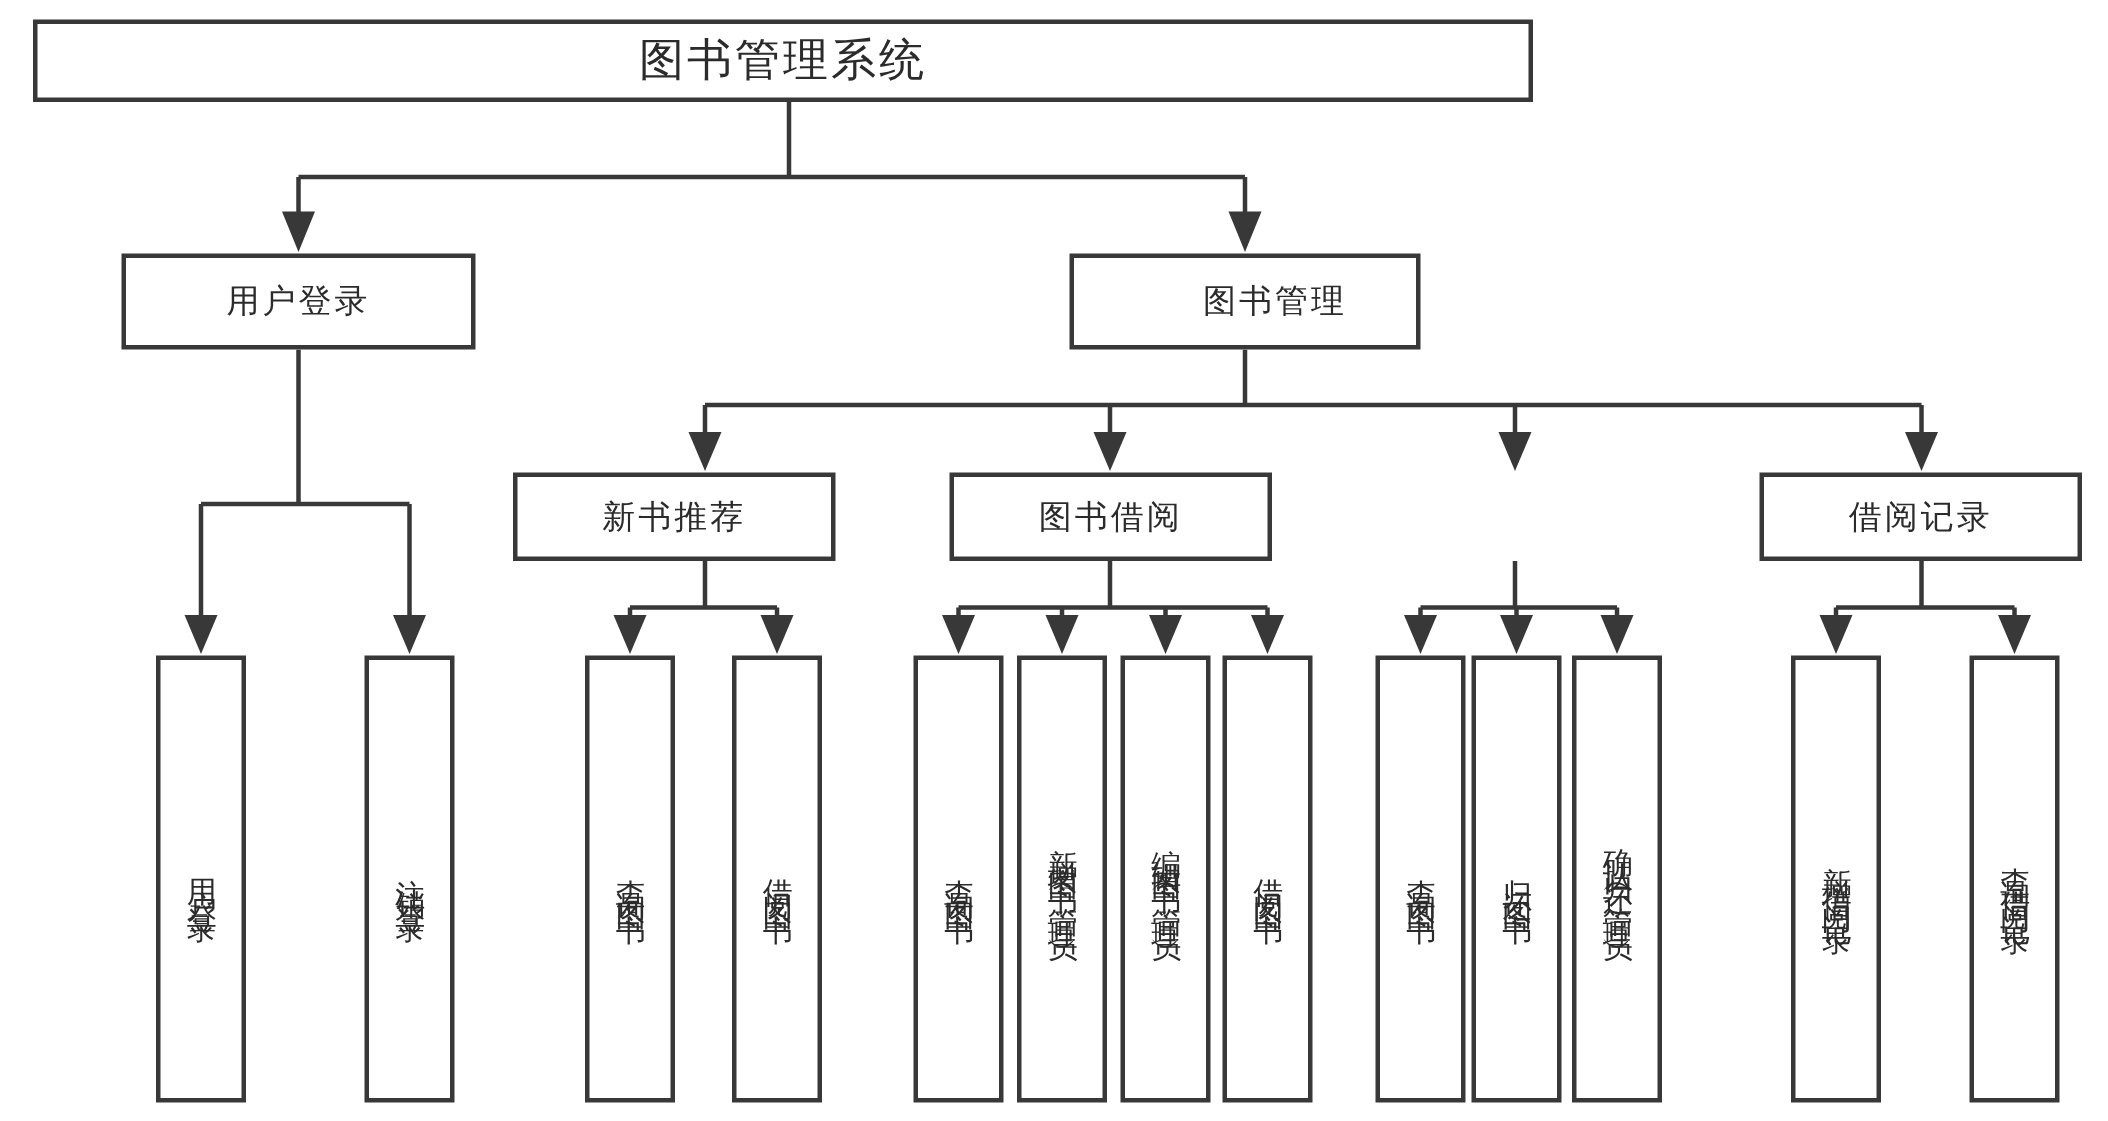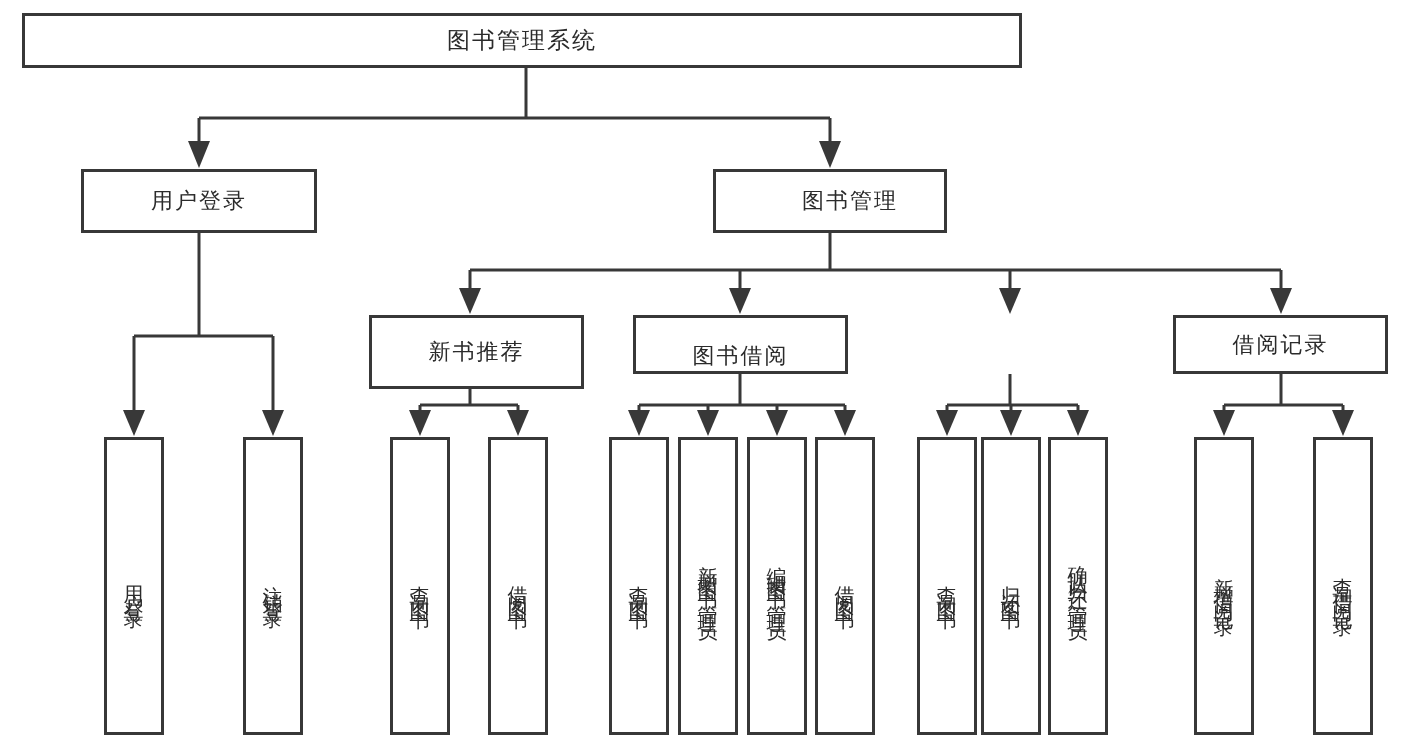--- a/index.html
+++ b/index.html
@@ -9,21 +9,21 @@
   }
   .connectors{position:absolute;left:0;top:0;width:1405px;height:747px;}
   .connectors path{stroke:#383838;stroke-width:3;fill:none;}
   .connectors polygon{fill:#383838;stroke:none;}
   .node{
     position:absolute;background:#ffffff;border:3px solid #383838;
     display:flex;align-items:center;justify-content:center;
     color:#2b2b2b;box-sizing:border-box;
   }
   .node.h{font-size:22px;letter-spacing:2px;}
-  .node.root{font-size:23px;letter-spacing:2px;}
+  .node.root{font-size:30px;letter-spacing:2px;}
   .node.v{font-size:20px;}
   .node.v .vtext{
     writing-mode:vertical-rl;text-orientation:mixed;
     letter-spacing:8px;line-height:1;white-space:nowrap;
   }
   .watermark{
     position:absolute;left:1183px;top:716px;width:215px;
     font-size:21px;color:#9a9a9a;letter-spacing:0.5px;white-space:nowrap;
   }
 </style>
@@ -72,24 +72,24 @@
     <span>图书管理系统</span>
   </div>
 
   <div class="node h" style="left:81px;top:169px;width:236px;height:64px;">
     <span>用户登录</span>
   </div>
   <div class="node h" style="left:713px;top:169px;width:234px;height:64px;padding-left:40px;">
     <span>图书管理</span>
   </div>
 
-  <div class="node h" style="left:369px;top:315px;width:215px;height:74px;">
+  <div class="node h" style="left:342px;top:315px;width:215px;height:59px;">
     <span>新书推荐</span>
   </div>
-  <div class="node h" style="left:633px;top:315px;width:215px;height:59px;align-items:flex-end;">
+  <div class="node h" style="left:633px;top:315px;width:215px;height:59px;">
     <span>图书借阅</span>
   </div>
   <div class="node h" style="left:1173px;top:315px;width:215px;height:59px;">
     <span>借阅记录</span>
   </div>
 
   <div class="node v" style="left:104px;top:437px;width:60px;height:298px;">
     <span class="vtext">用户登录</span>
   </div>
   <div class="node v" style="left:243px;top:437px;width:60px;height:298px;">

